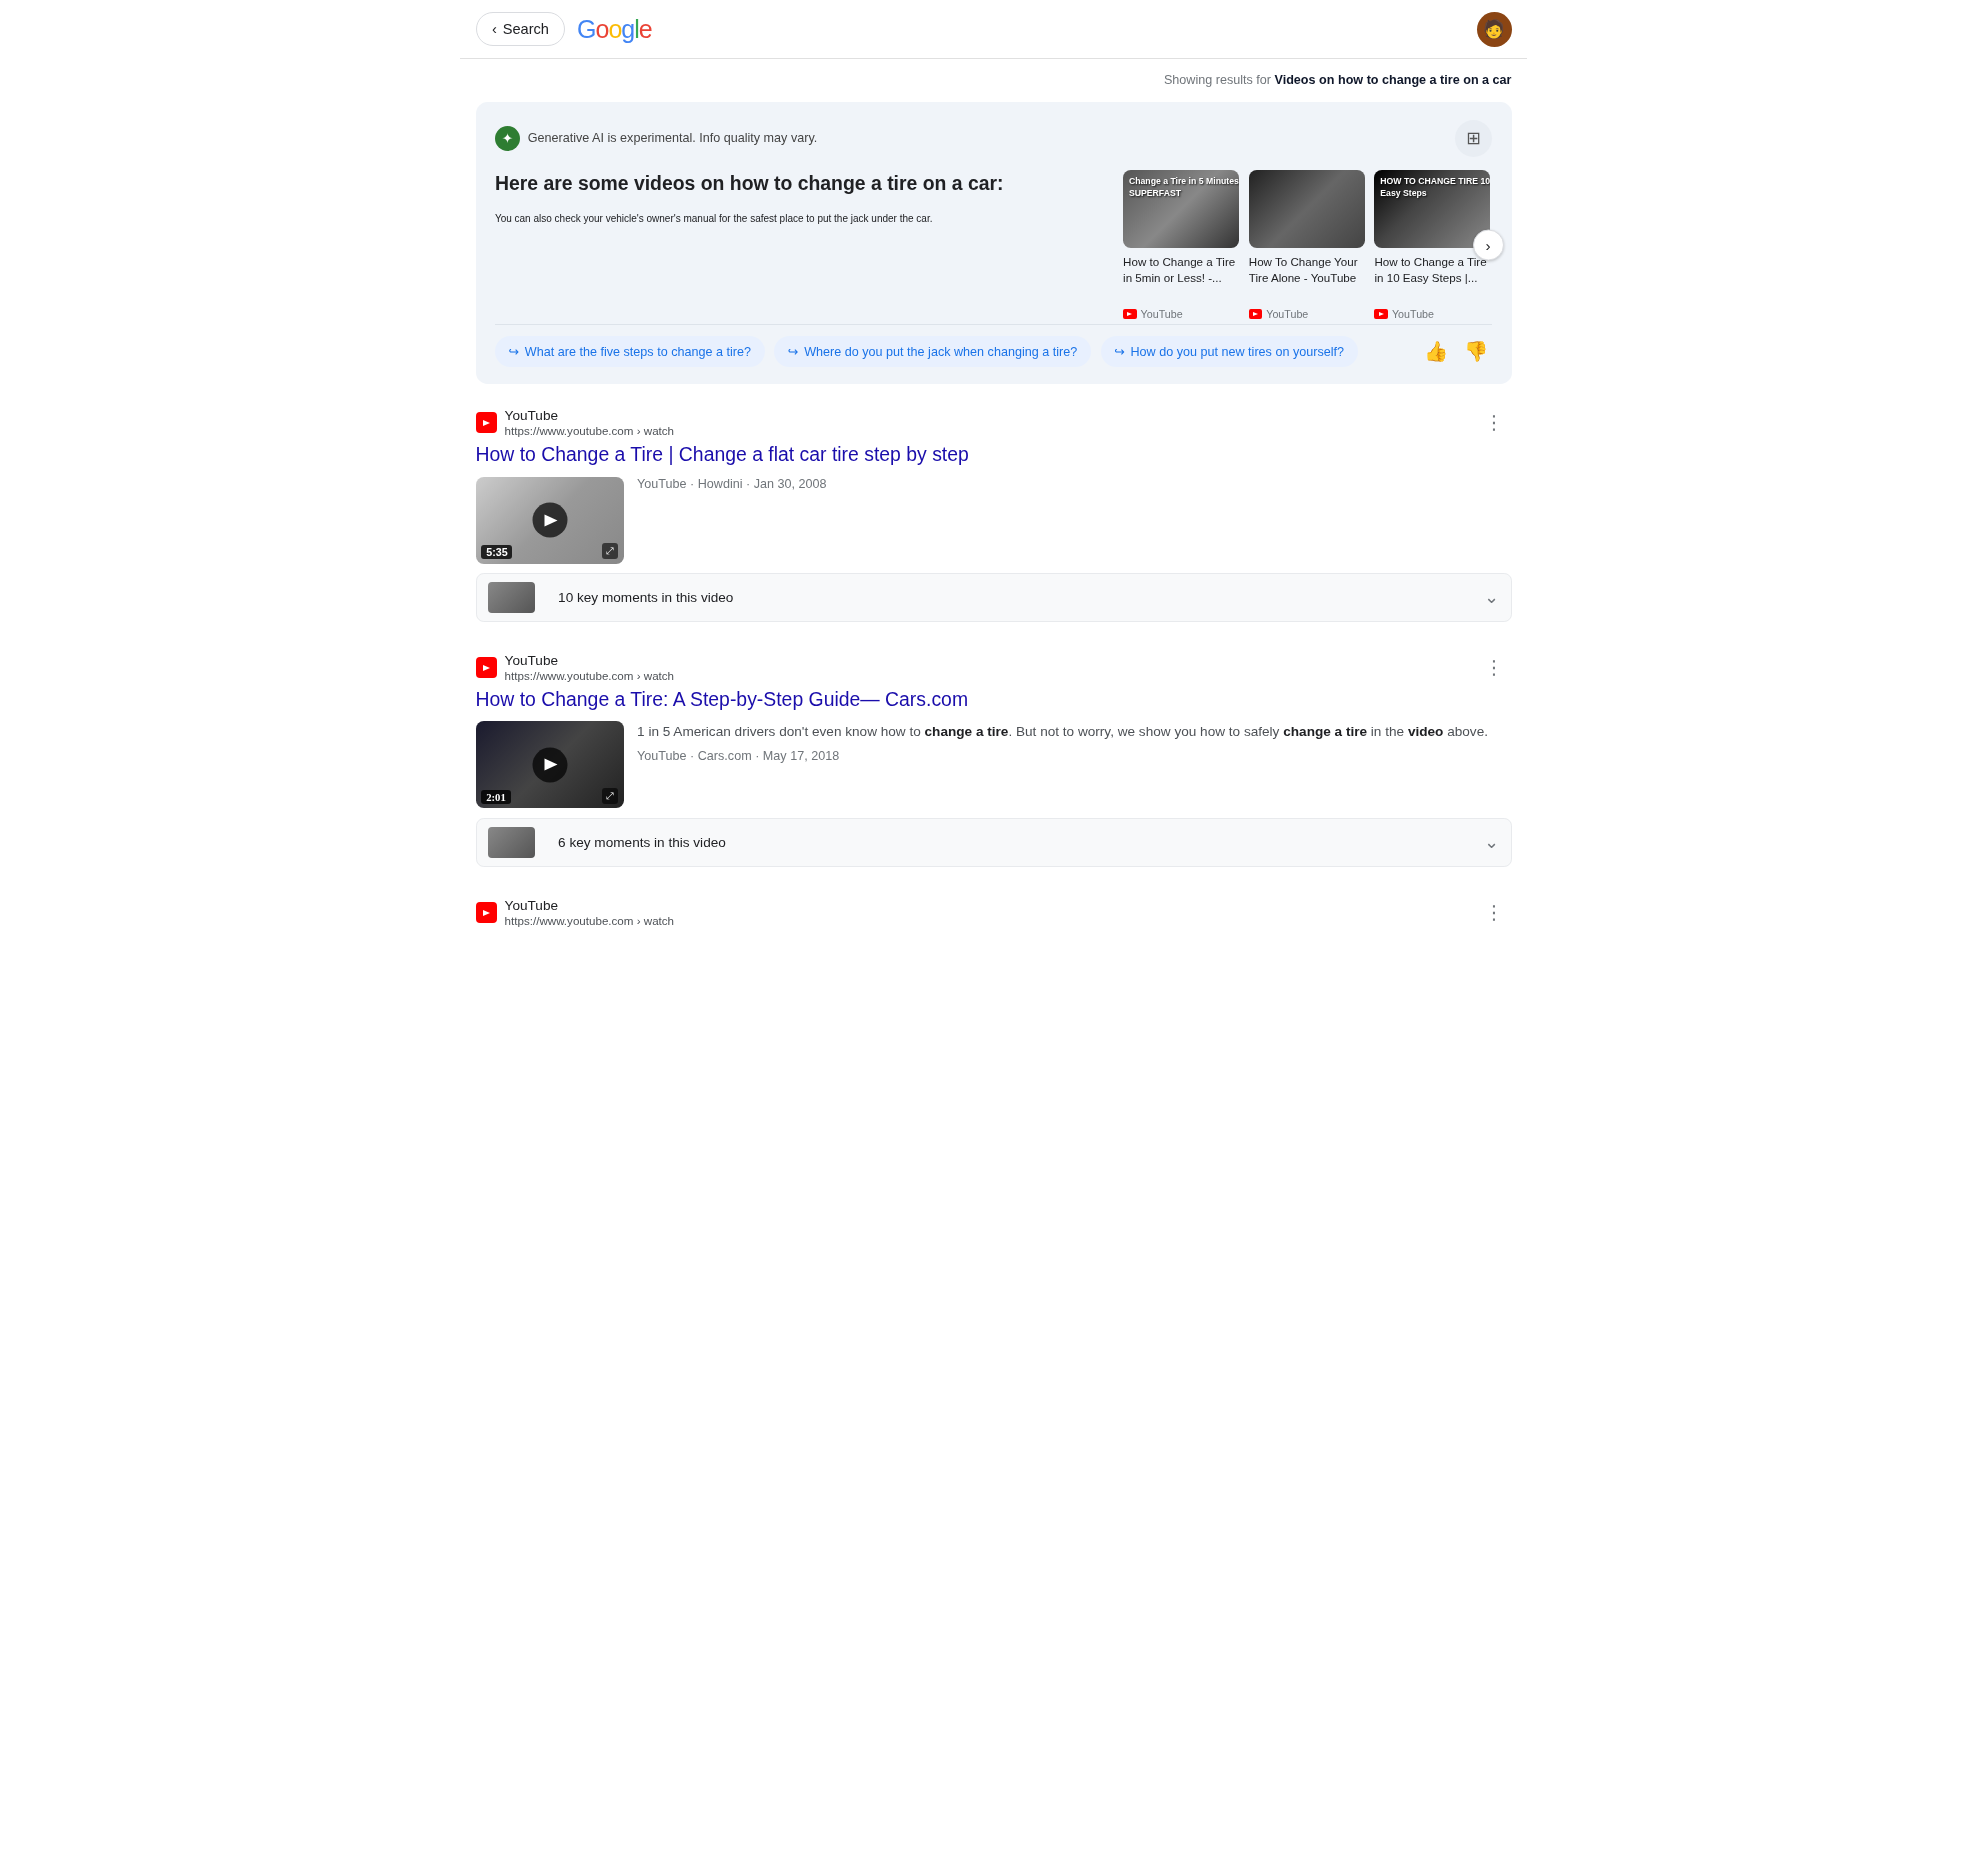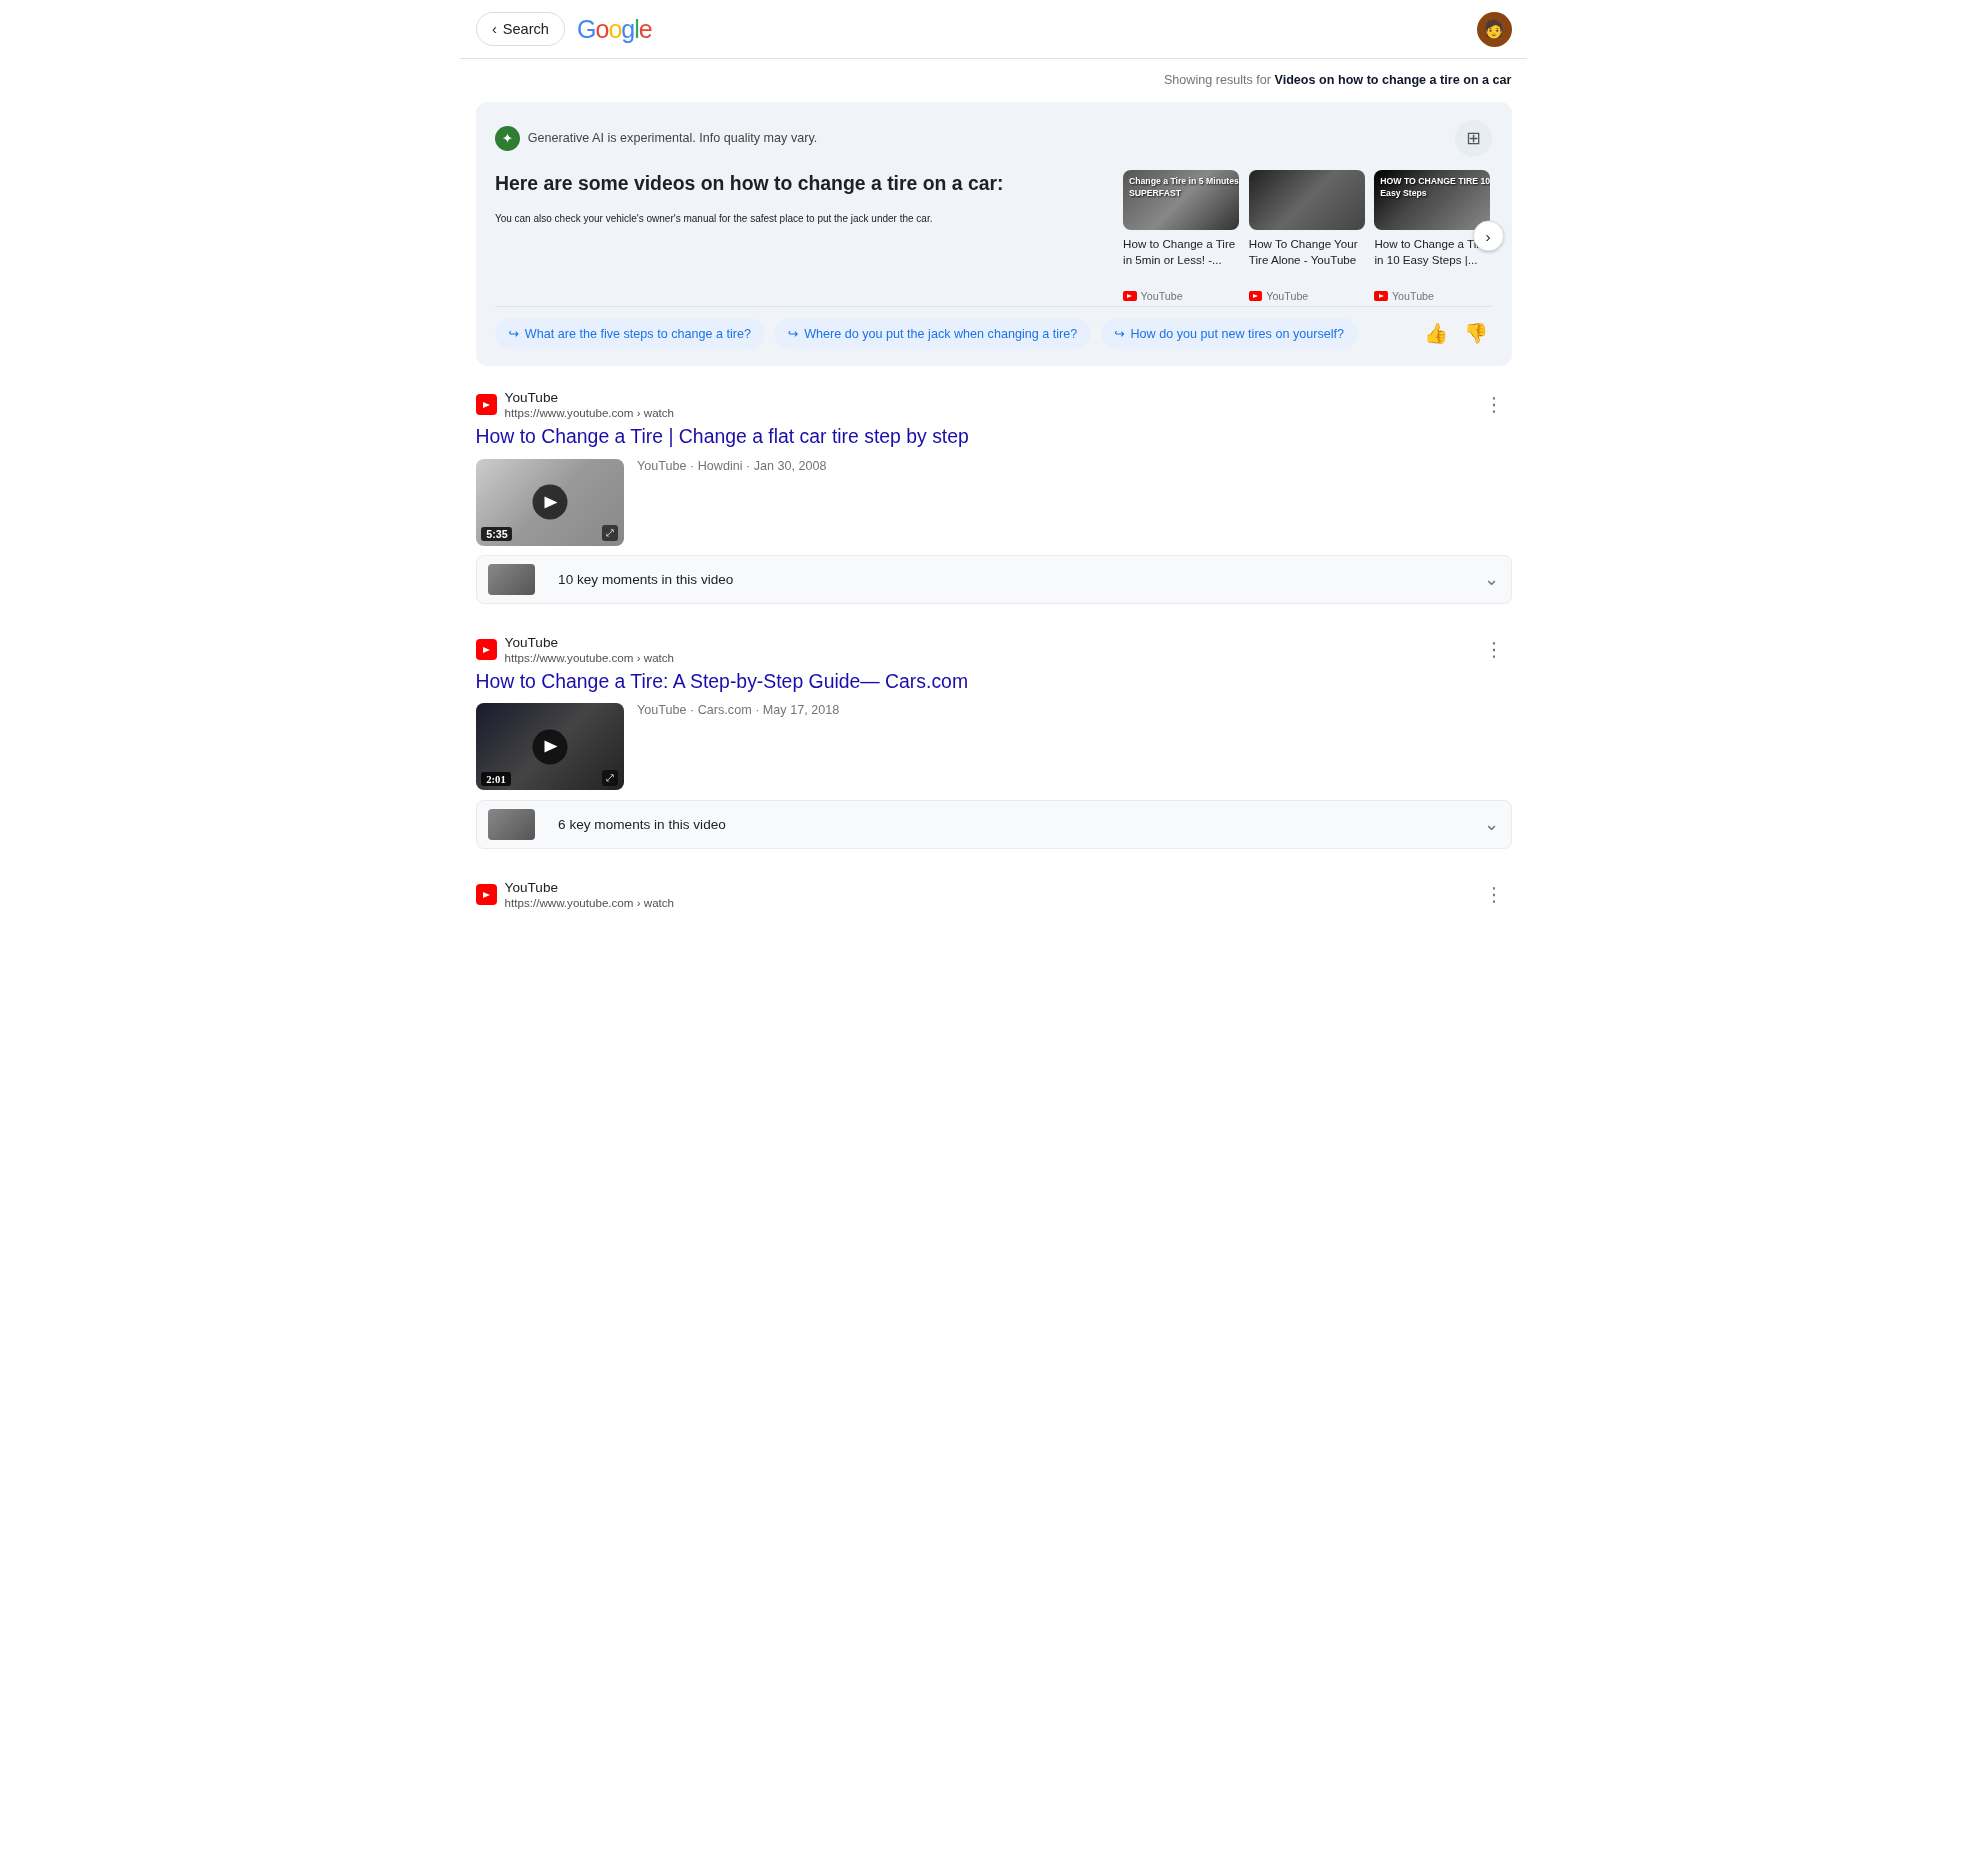--- a/index.html
+++ b/index.html
@@ -156,21 +156,21 @@
       flex-shrink: 0;
       position: relative;
     }
     .thumb-card {
       width: 116px;
       flex-shrink: 0;
       cursor: pointer;
     }
     .thumb-img {
       width: 116px;
-      height: 60px;
+      height: 78px;
       border-radius: 7.8px;
       overflow: hidden;
       background: #ccc;
       position: relative;
       margin-bottom: 5.8px;
       text-decoration: underline;
     }
     .thumb-img-1 { background: linear-gradient(135deg, #555 0%, #888 50%, #333 100%); }
     .thumb-img-2 { background: linear-gradient(135deg, #222 0%, #666 50%, #444 100%); }
     .thumb-img-3 { background: linear-gradient(135deg, #000 0%, #444 40%, #888 100%); }
@@ -582,20 +582,23 @@
       <button class="result-menu-btn">⋮</button>
     </div>
     <a class="result-title">How to Change a Tire: A Step-by-Step Guide— Cars.com</a>
     <div class="result-body">
       <div class="result-thumb result-thumb-2">
         <div class="play-btn"></div>
         <div class="video-duration">2:01</div>
         <div class="expand-icon">⤢</div>
       </div>
       <div class="result-desc">
+        <p>
+          1 in 5 American drivers don't even know how to <strong>change a tire</strong>. But not to worry, we show you how to safely <strong>change a tire</strong> in the <strong>video</strong> above.
+        </p>
         <div class="result-meta">YouTube · Cars.com · May 17, 2018</div>
       </div>
     </div>
     <div class="key-moments">
       <div class="key-moments-thumb"></div>
       <span class="key-moments-text">6 key moments in this video</span>
       <span class="key-moments-arrow">⌄</span>
     </div>
   </div>
 

